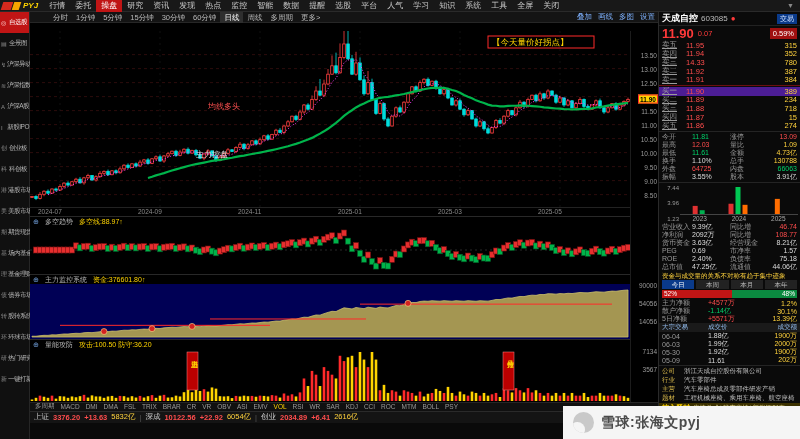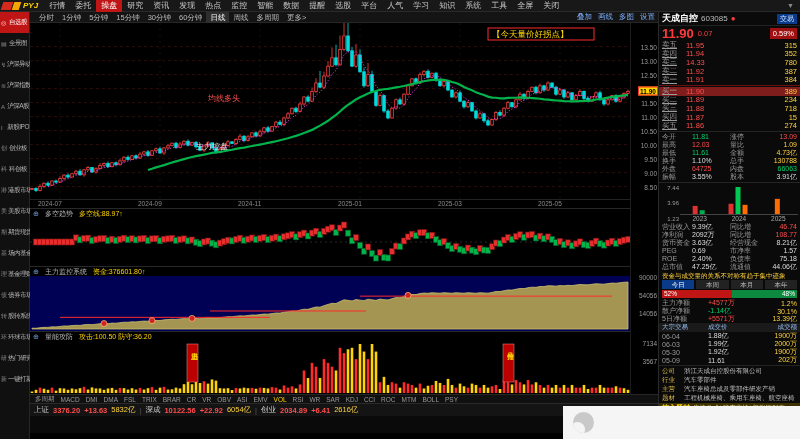--- a/index.html
+++ b/index.html
@@ -15,29 +15,29 @@
   .mi.act{background:#c01515;color:#fff;}
   .menu-caret{position:absolute;right:6px;color:#888;font-size:7px;}
   .frame{display:flex;height:427px;}
   .sidebar{width:30px;background:#101010;border-right:1px solid #262626;display:flex;flex-direction:column;}
   .sb{display:flex;align-items:center;gap:1px;height:21px;padding-left:1px;color:#b5b5b5;cursor:pointer;}
   .sb.act{background:#c01515;color:#fff;}
   .sbi{font-size:6px;width:7px;color:#8a8a8a;}
   .sb.act .sbi{color:#ffd2d2;}
   .sbl{font-size:6.5px;letter-spacing:-0.5px;white-space:nowrap;}
   .main-col{width:628px;display:flex;flex-direction:column;background:#000;}
-  .tabrow{height:11px;display:flex;align-items:center;background:#141414;border-bottom:1px solid #262626;padding-left:5px;}
+  .tabrow{height:11px;display:flex;align-items:center;background:#141414;border-bottom:1px solid #262626;padding-left:19px;}
   .pt{color:#b9b9b9;font-size:7.5px;padding:0 4px;line-height:11px;cursor:pointer;}
   .pt.act{color:#fff;background:#2e2e2e;}
   .tabrow .spacer{flex:1;}
   .tool{color:#7fb2ff;font-size:7.5px;padding:0 3px;cursor:pointer;}
   .titlerow{height:9px;display:flex;align-items:center;gap:8px;padding-left:4px;background:#000;}
   .ct{color:#cfcfcf;font-size:7.5px;}
   .cs{color:#ff3a3a;font-size:7.5px;font-weight:bold;}
-  .chart-zone{display:flex;}
+  .chart-zone{display:flex;margin-top:8px;}
   .plots{width:600px;}
   .axis-col{width:28px;background:#000;border-left:1px solid #1c1c1c;position:relative;}
   .axseg{position:relative;}
   .axlab{position:absolute;right:1px;transform:translateY(-50%);color:#9a9a9a;font-size:6.5px;}
   .axtag{position:absolute;right:0;transform:translateY(-50%);background:#ffd400;color:#000;
     font-size:6.5px;font-weight:bold;padding:0 1px;border:1px solid #ff2a2a;}
   .daterow{height:9px;position:relative;background:#000;border-top:1px solid #222;}
   .dt{position:absolute;top:0;color:#8a8a8a;font-size:6.5px;}
   .panel{border-top:1px solid #282828;}
   .phead{height:9px;display:flex;align-items:center;gap:6px;padding-left:3px;}
@@ -62,21 +62,21 @@
   .rtrade{margin-left:auto;background:#0a3a8a;color:#cfe0ff;font-size:7px;padding:0 3px;line-height:10px;cursor:pointer;}
   .pricerow{height:15px;display:flex;align-items:center;gap:4px;padding:0 3px;}
   .bigpx{color:#ff3a3a;font-size:13px;font-weight:bold;}
   .chg{color:#ff3a3a;font-size:7.5px;}
   .pctbadge{margin-left:auto;background:#a01010;color:#fff;font-size:7.5px;padding:0 3px;line-height:11px;}
   .obtns{display:flex;gap:2px;padding:1px 3px;}
   .ob{flex:1;text-align:center;font-size:7.5px;line-height:11px;color:#ddd;background:#2a2a2a;cursor:pointer;}
   .ob.buy{background:#7a1010;color:#ffd9d9;}
   .ob.sell{background:#0a3a8a;color:#d9e6ff;}
   .bookrow{display:flex;align-items:center;height:8.6px;padding:0 3px;}
-  .bookrow.hl{background:#7f1d1d;}
+  .bookrow.hl{background:#4c1d95;}
   .bl{color:#9a9a9a;font-size:7.5px;width:24px;text-decoration:underline;}
   .bp{font-size:7.5px;width:38px;}
   .bv{font-size:7.5px;margin-left:auto;color:#ffd23d;}
   .bookdiv{border-top:1px solid #6b0f0f;margin:1px 0;}
   .r4{display:flex;align-items:center;height:8px;padding:0 3px;}
   .r4 .l{color:#9a9a9a;font-size:7px;width:30px;}
   .r4 .v{font-size:7px;width:38px;}
   .r4 .l2{color:#9a9a9a;font-size:7px;width:32px;}
   .r4 .v2{font-size:7px;flex:1;text-align:right;}
   .cr{color:#ff4d4d;} .cg{color:#00d26a;} .cy{color:#ffd23d;} .cw{color:#ddd;}
@@ -1252,13 +1252,14 @@
           <span class="a">26年</span>
           <span class="b cw">0.38元</span>
           <span class="c cr">+31%(预测)</span>
         </div>
       </div>
   </div>
 </div>
 
 <div class="watermark">
   <div class="wm-logo"></div>
+  <div class="wm-text">雪球:张海文pyj</div>
 </div>
 
 </body></html>

